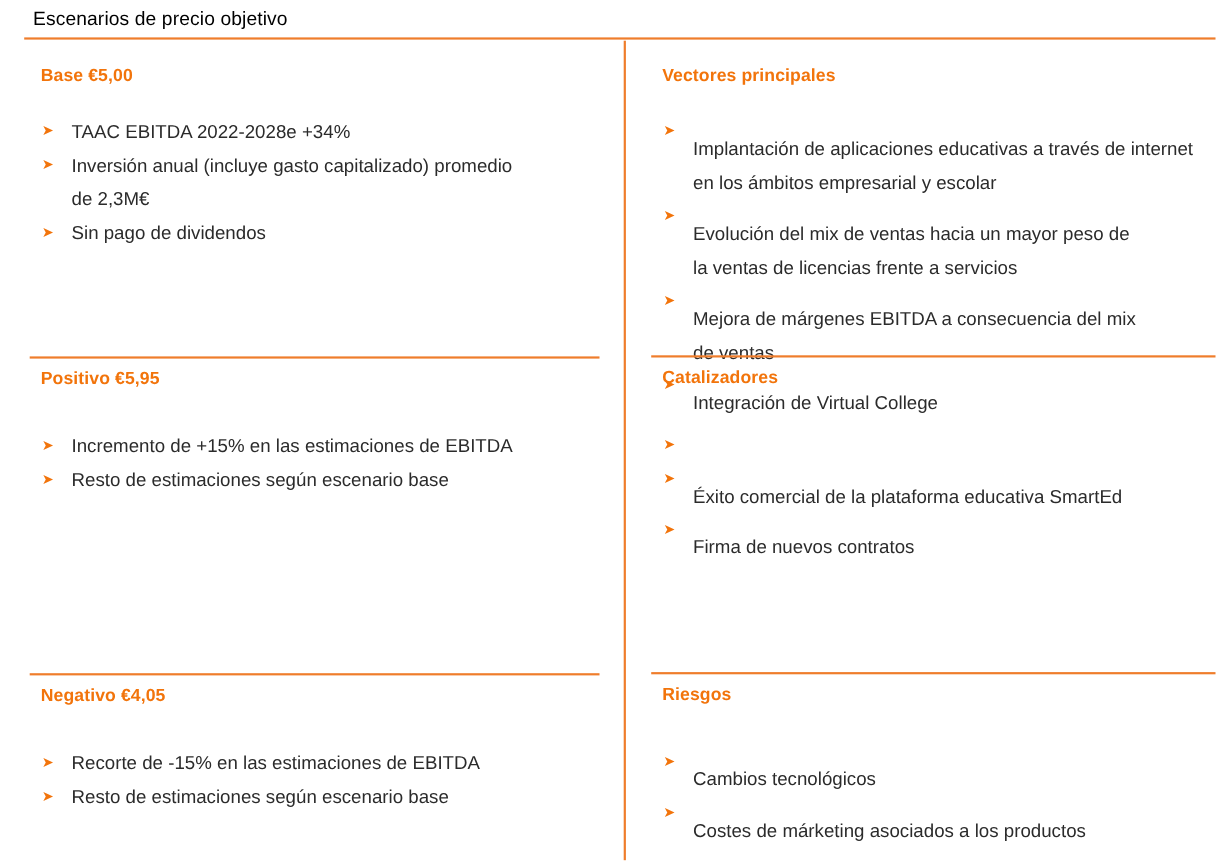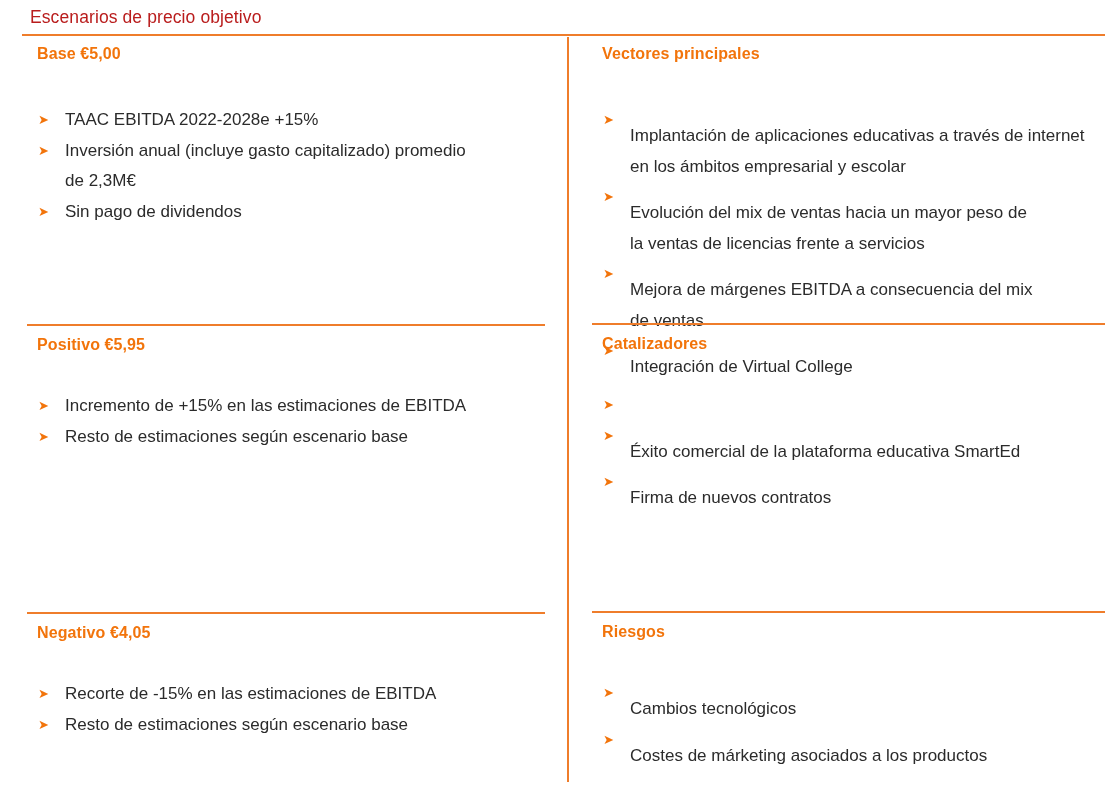--- a/index.html
+++ b/index.html
@@ -5,21 +5,21 @@
   html,body{margin:0;padding:0;background:#ffffff;}
   .page{
     position:relative;
     width:1118px;height:785px;
     background:#ffffff;
     font-family:"Liberation Sans","DejaVu Sans",sans-serif;
     overflow:hidden;
   }
   .page-title{
     position:absolute;left:30px;top:7px;
-    font-size:17.5px;font-weight:400;color:#b91c1c;
+    font-size:17.5px;font-weight:400;color:#000000;
     letter-spacing:.1px;
   }
   .title-rule{
     position:absolute;left:22px;top:34px;width:1083px;height:2px;
     background:#ef7d2b;
   }
   .v-divider{
     position:absolute;left:567px;top:37px;width:2px;height:745px;
     background:#ef7d2b;
   }
@@ -27,21 +27,21 @@
   .col-l{left:27px;width:518px;}
   .col-r{left:592px;width:513px;}
   .sec-l1{top:40px;height:284px;}
   .sec-l2{top:324px;height:288px;}
   .sec-l3{top:612px;height:173px;}
   .sec-r1{top:40px;height:283px;}
   .sec-r2{top:323px;height:331px;}
   .sec-r3{top:611px;height:208px;}
   .bordered{border-top:2px solid #ef7d2b;}
   .hdr{
-    position:absolute;top:5px;left:10px;
+    position:absolute;top:21px;left:10px;
     font-size:16px;font-weight:700;color:#f2740b;
     letter-spacing:.1px;white-space:nowrap;
   }
   .bordered .hdr{top:10px;}
   .bullets{
     position:absolute;top:65px;left:0;
     list-style:none;margin:0;padding:0 0 0 11px;
   }
   .bullets li{
     display:flex;align-items:flex-start;
@@ -64,21 +64,21 @@
 
   <div class="page-title">Escenarios de precio objetivo</div>
   <div class="title-rule"></div>
   <div class="v-divider"></div>
 
   <section class="sec col-l sec-l1">
     <span class="hdr">Base €5,00</span>
     <ul class="bullets">
       <li>
         <span class="arrow">➤</span>
-        <span class="b-text">TAAC EBITDA 2022-2028e +15%</span>
+        <span class="b-text">TAAC EBITDA 2022-2028e +34%</span>
       </li>
       <li>
         <span class="arrow">➤</span>
         <span class="b-text">Inversión anual (incluye gasto capitalizado) promedio de&nbsp;2,3M€</span>
       </li>
       <li>
         <span class="arrow">➤</span>
         <span class="b-text">Sin pago de dividendos</span>
       </li>
     </ul>

